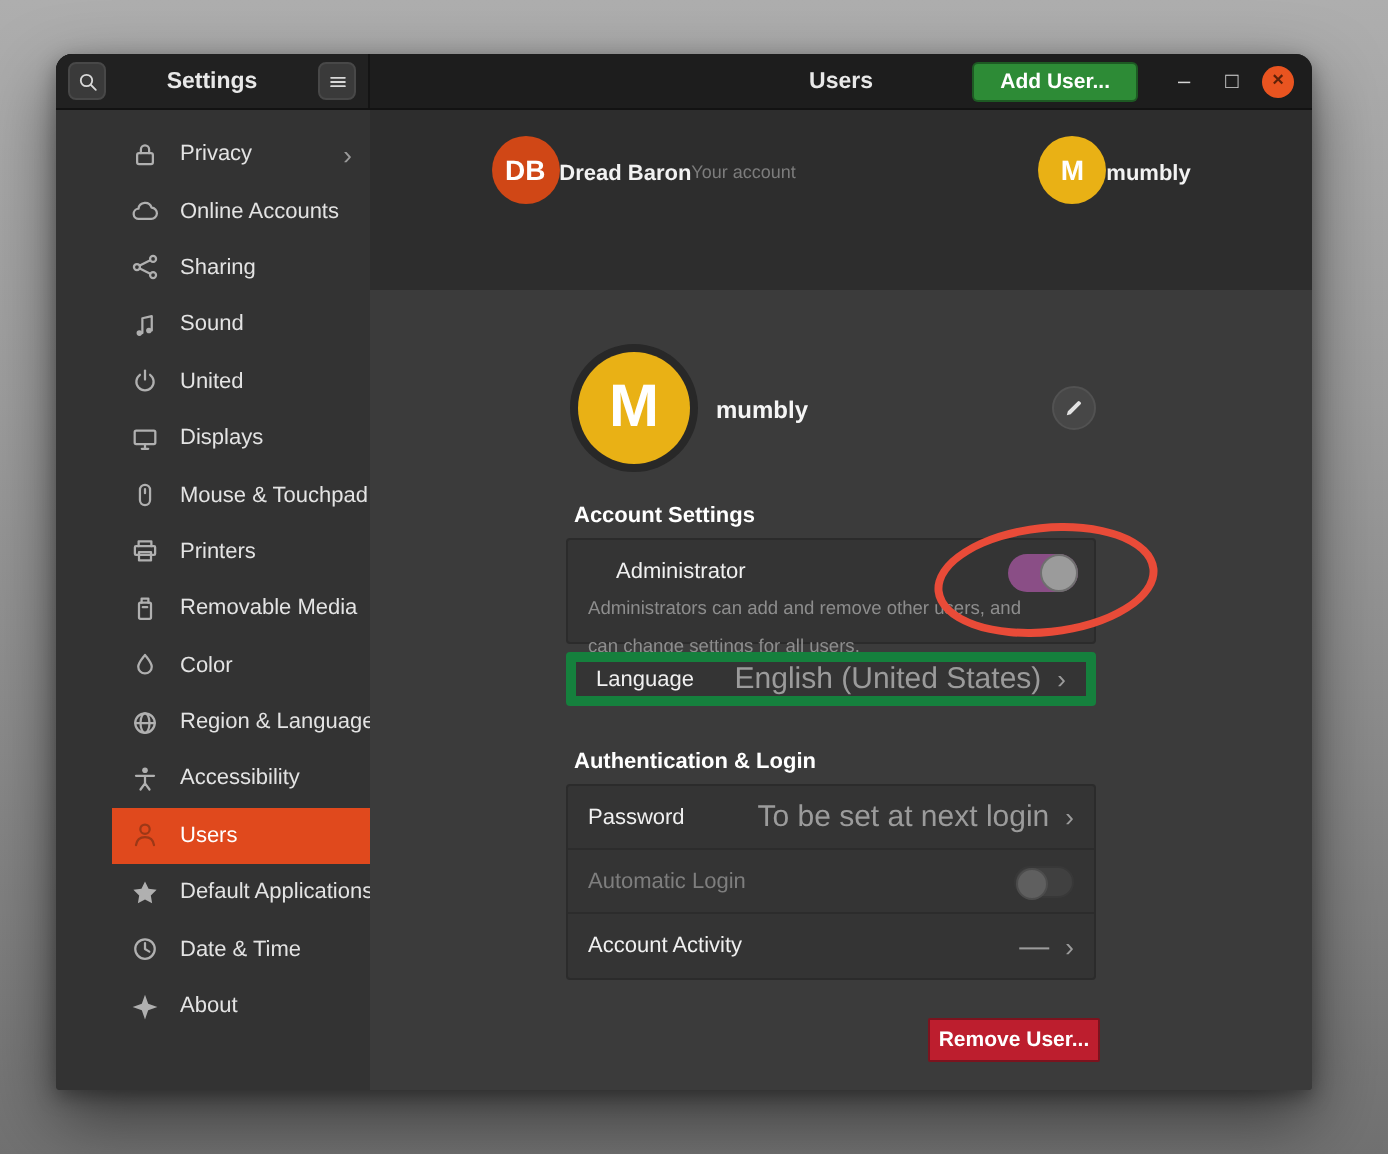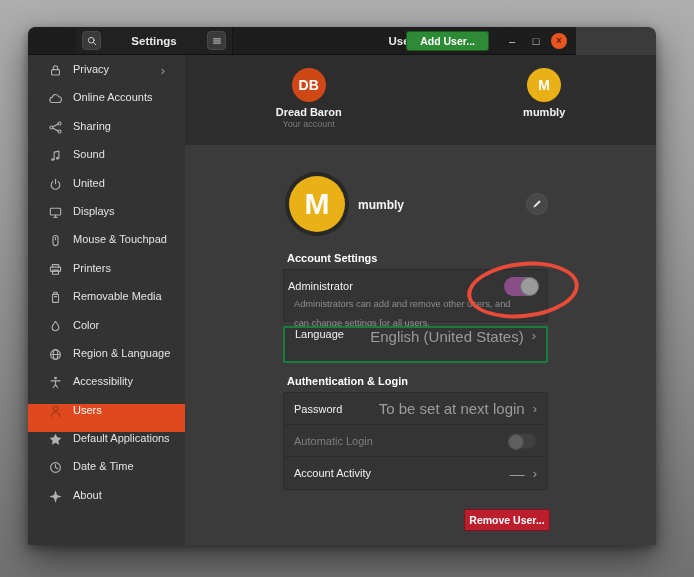--- a/index.html
+++ b/index.html
@@ -8,56 +8,56 @@
 
   .stage { position:relative; width:694px; height:577px;
     background:linear-gradient(180deg,#aeaeae 0%,#9d9d9d 35%,#8a8a8a 65%,#717171 100%); }
 
   .window { position:absolute; left:28px; top:27px; width:628px; height:518px;
     border-radius:8px 8px 2px 2px; overflow:hidden;
     box-shadow:0 14px 34px rgba(0,0,0,.5), 0 3px 10px rgba(0,0,0,.35);
     background:#3b3b3b; }
 
   
-  .titlebar { position:absolute; left:0; top:0; width:548px; height:28px; display:flex;
-    background:#1d1d1d; border-bottom:1px solid #121212;padding-left:48px; }
+  .titlebar { position:absolute; left:0; top:0; width:628px; height:28px; display:flex;
+    background:#1d1d1d; border-bottom:1px solid #121212; }
   .tb-left { width:157px; display:flex; align-items:center; padding:0 6px; gap:4px;
     background:#212121; border-right:1px solid #141414; }
   .icon-btn { width:19px; height:19px; border-radius:4px; background:#3a3a3a;
     border:1px solid #484848; color:#d9d9d9; display:flex; align-items:center; justify-content:center; }
   .icon-btn .icon { width:12px; height:12px; }
   .tb-app-title { flex:1; text-align:center; font-size:11.5px; font-weight:bold; color:#e8e8e8; }
   .tb-right { flex:1; position:relative; display:flex; align-items:center; justify-content:flex-end; }
   .tb-page-title { position:absolute; left:0; right:0; text-align:center; font-size:11.5px;
     font-weight:bold; color:#e8e8e8; pointer-events:none; }
   .add-user-btn { position:relative; height:20px; padding:0 13px; margin-right:14px;
     background:var(--add-green,#2d8b36); border:1px solid rgba(0,0,0,.35); border-radius:3px;
     color:#fff; font-size:10.5px; font-weight:bold; line-height:18px; }
   .win-controls { display:flex; align-items:center; gap:6px; margin-right:9px; }
   .ctrl { width:18px; text-align:center; color:#d5d5d5; font-size:11px; }
   .close-btn { width:16px; height:16px; border-radius:50%; background:var(--close-orange,#e95420);
     color:#5e2108; font-size:10px; font-weight:bold; line-height:15px; text-align:center; }
 
   
   .sidebar { position:absolute; left:0; top:28px; width:157px; height:490px;
     background:#333333; padding-top:8px; }
-  .side-item { height:28.4px; display:flex; align-items:flex-start; padding:0 20px;
-    color:#e3e3e3; font-size:11px; }
+  .side-item { height:28.4px; display:flex; align-items:center; padding:0 9px;
+    color:#e3e3e3; font-size:11px;margin-left:28px; }
   .side-item .icon { width:15px; height:15px; color:#b0b0b0; margin-right:10px; flex:none; }
   .side-label { flex:1; white-space:nowrap; }
   .side-chevron { color:#9a9a9a; font-size:13px; }
   .side-item.selected { background:var(--accent-orange,#e0491d); color:#ffffff; }
   .side-item.selected .icon { color:#9c3817; }
 
   
   .content { position:absolute; left:157px; top:28px; width:471px; height:490px; background:#3b3b3b; }
 
   .carousel { position:absolute; left:0; top:0; width:471px; height:90px; background:#2d2d2d;
     display:flex; justify-content:space-around; align-items:flex-start; padding-top:13px; }
-  .carousel-user { display:flex; flex-direction:column; align-items:center; }
+  .carousel-user { display:flex; align-items:center; }
   .c-avatar { width:34px; height:34px; border-radius:50%; color:#fff; font-weight:bold; font-size:14px;
     display:flex; align-items:center; justify-content:center; }
   .c-name { margin-top:4px; font-size:11px; font-weight:bold; color:#f2f2f2; }
   .c-sub { margin-top:1px; font-size:9px; color:#7c7c7c; }
   .notch { position:absolute; left:341px; bottom:0; width:0; height:0;
     border-left:12px solid transparent; border-right:12px solid transparent;
     border-bottom:11px solid #3b3b3b; }
 
   .panel-body { position:absolute; left:0; top:90px; width:471px; height:400px; background:#3b3b3b; }
 
@@ -71,36 +71,36 @@
     display:flex; align-items:center; justify-content:center; }
   .edit-btn .icon { width:12px; height:12px; }
 
   .section-heading { position:absolute; font-size:11px; font-weight:bold; color:#ffffff; }
   .h-account { left:102px; top:107px; }
   .h-auth { left:102px; top:230px; }
 
   .card { position:absolute; left:98px; width:265px; background:#343434;
     border:1px solid #2b2b2b; border-radius:2px; }
   .admin-card { top:124px; height:53px; }
-  .admin-label { position:absolute; left:4px; top:10px; font-size:11px; color:#f0f0f0; }
+  .admin-label { position:absolute; left:24px; top:10px; font-size:11px; color:#f0f0f0; }
   .admin-desc { position:absolute; left:10px; top:25px; width:230px; font-size:9.3px;
     line-height:19px; color:#8d8d8d; }
 
   .switch { position:relative; border-radius:10px; }
   .switch .knob { position:absolute; top:0; border-radius:50%; }
   .switch-admin { position:absolute; right:8px; top:7px; width:35px; height:19px;
     background:var(--toggle-purple,#8a4e86); }
   .switch-admin .knob { right:0; width:19px; height:19px; background:#9b9b9b;
     border:1px solid #6f6f6f; }
   .switch-off { width:30px; height:16px; background:#454545; border:1px solid #3a3a3a; opacity:.75; }
   .switch-off .knob { left:0; width:16px; height:16px; background:#6e6e6e; border:1px solid #555; }
 
-  .lang-row { position:absolute; left:98px; top:181px; width:265px; height:37px;
-    background:#343434; border:2px solid #15803d; border-radius:2px;
-    display:flex; align-items:flex-start; padding:0 10px; }
+  .lang-row { position:absolute; left:98px; top:181px; width:265px; height:27px;
+    background:#343434; border:5px solid #15803d; border-radius:2px;
+    display:flex; align-items:center; padding:0 10px; }
   .row-label { font-size:11px; color:#f0f0f0; flex:1; }
   .row-value { font-size:15px; color:#9b9b9b; }
   .chev { color:#9b9b9b; font-size:13px; margin-left:8px; }
 
   .auth-card { top:247px; height:98px; }
   .auth-row { height:32px; display:flex; align-items:center; padding:0 10px;
     border-bottom:1px solid #2c2c2c; }
   .auth-row:last-child { border-bottom:none; }
   .auth-row.disabled .row-label { color:#7e7e7e; }
 

